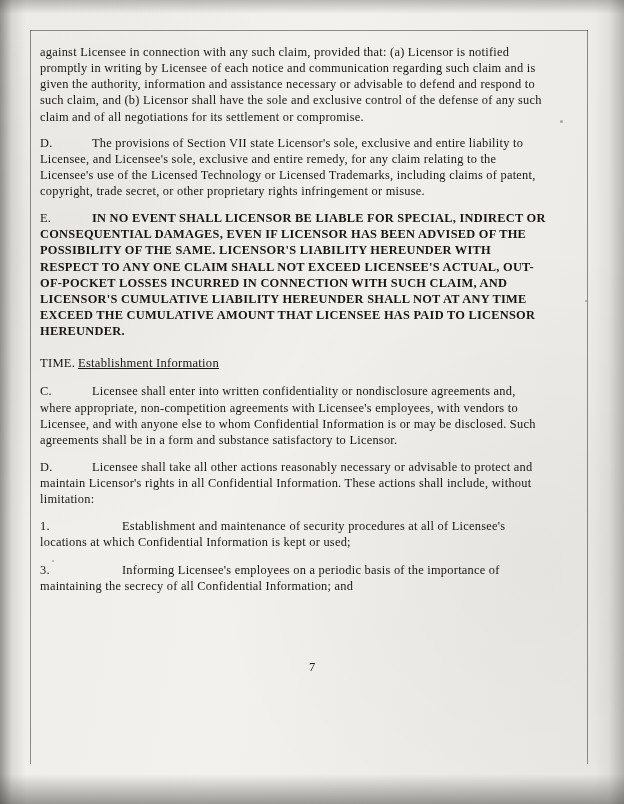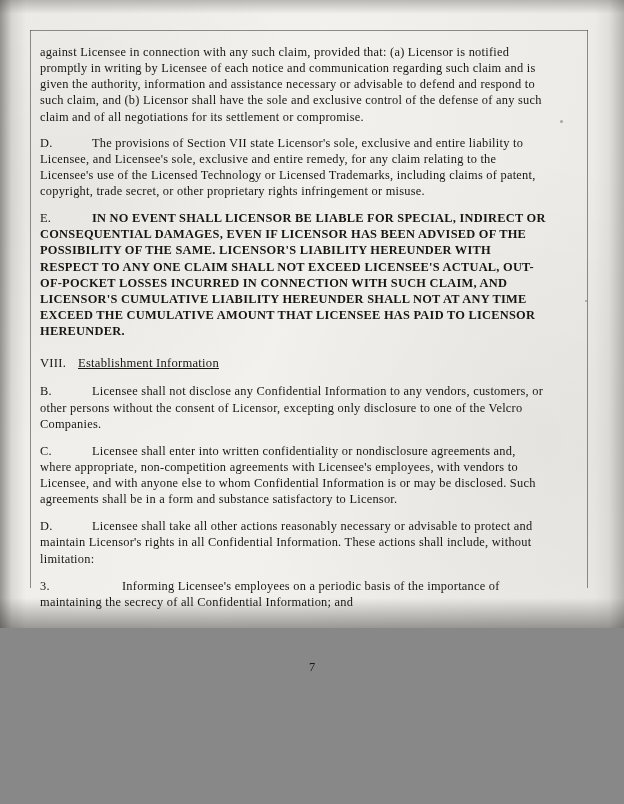--- a/index.html
+++ b/index.html
@@ -9,21 +9,21 @@
   }
   body {
     width: 624px;
     height: 804px;
     overflow: hidden;
     font-family: "Liberation Serif", serif;
   }
   .page {
     position: relative;
     width: 624px;
-    height: 628px;
+    height: 804px;
     background: #f0eeea;
     background-image:
       radial-gradient(circle at 12% 30%, rgba(0,0,0,0.035) 0%, rgba(0,0,0,0) 38%),
       radial-gradient(circle at 85% 70%, rgba(0,0,0,0.03) 0%, rgba(0,0,0,0) 42%),
       linear-gradient(100deg, #efedea 0%, #f3f1ee 45%, #eae8e4 100%);
     box-sizing: border-box;
   }
   
   .page:before {
     content: "";
@@ -144,29 +144,29 @@
   <div class="speck" style="left:52px;top:560px;width:2px;height:2px;"></div>
 
   <div class="content">
 
     <p class="tight">against Licensee in connection with any such claim, provided that: (a) Licensor is notified promptly in writing by Licensee of each notice and communication regarding such claim and is given the authority, information and assistance necessary or advisable to defend and respond to such claim, and (b) Licensor shall have the sole and exclusive control of the defense of any such claim and of all negotiations for its settlement or compromise.</p>
 
     <p><span class="lead">D.</span><span>The provisions of Section VII state Licensor's sole, exclusive and entire liability to Licensee, and Licensee's sole, exclusive and entire remedy, for any claim relating to the Licensee's use of the Licensed Technology or Licensed Trademarks, including claims of patent, copyright, trade secret, or other proprietary rights infringement or misuse.</span></p>
 
     <p><span class="lead">E.</span><span class="caps">IN NO EVENT SHALL LICENSOR BE LIABLE FOR SPECIAL, INDIRECT OR CONSEQUENTIAL DAMAGES, EVEN IF LICENSOR HAS BEEN ADVISED OF THE POSSIBILITY OF THE SAME. LICENSOR'S LIABILITY HEREUNDER WITH RESPECT TO ANY ONE CLAIM SHALL NOT EXCEED LICENSEE'S ACTUAL, OUT-OF-POCKET LOSSES INCURRED IN CONNECTION WITH SUCH CLAIM, AND LICENSOR'S CUMULATIVE LIABILITY HEREUNDER SHALL NOT AT ANY TIME EXCEED THE CUMULATIVE AMOUNT THAT LICENSEE HAS PAID TO LICENSOR HEREUNDER.</span></p>
 
-    <p class="sec-head"><span class="sec-num">VIII.</span><span class="sec-title">Establishment Information</span></p>
+    <p class="sec-head"><span class="sec-num">TIME.</span><span class="sec-title">Establishment Information</span></p>
 
 
-    <p><span class="lead">B.</span><span>Licensee shall not disclose any Confidential Information to any vendors, customers, or other persons without the consent of Licensor, excepting only disclosure to one of the Velcro Companies.</span></p>
 
     <p><span class="lead">C.</span><span>Licensee shall enter into written confidentiality or nondisclosure agreements and, where appropriate, non-competition agreements with Licensee's employees, with vendors to Licensee, and with anyone else to whom Confidential Information is or may be disclosed. Such agreements shall be in a form and substance satisfactory to Licensor.</span></p>
 
     <p><span class="lead">D.</span><span>Licensee shall take all other actions reasonably necessary or advisable to protect and maintain Licensor's rights in all Confidential Information. These actions shall include, without limitation:</span></p>
 
+    <p><span class="lead-wide">1.</span><span>Establishment and maintenance of security procedures at all of Licensee's locations at which Confidential Information is kept or used;</span></p>
 
 
     <p><span class="lead-wide">3.</span><span>Informing Licensee's employees on a periodic basis of the importance of maintaining the secrecy of all Confidential Information; and</span></p>
 
   </div>
 
   <div class="pageno">7</div>
 </div>
 
 </body></html>

